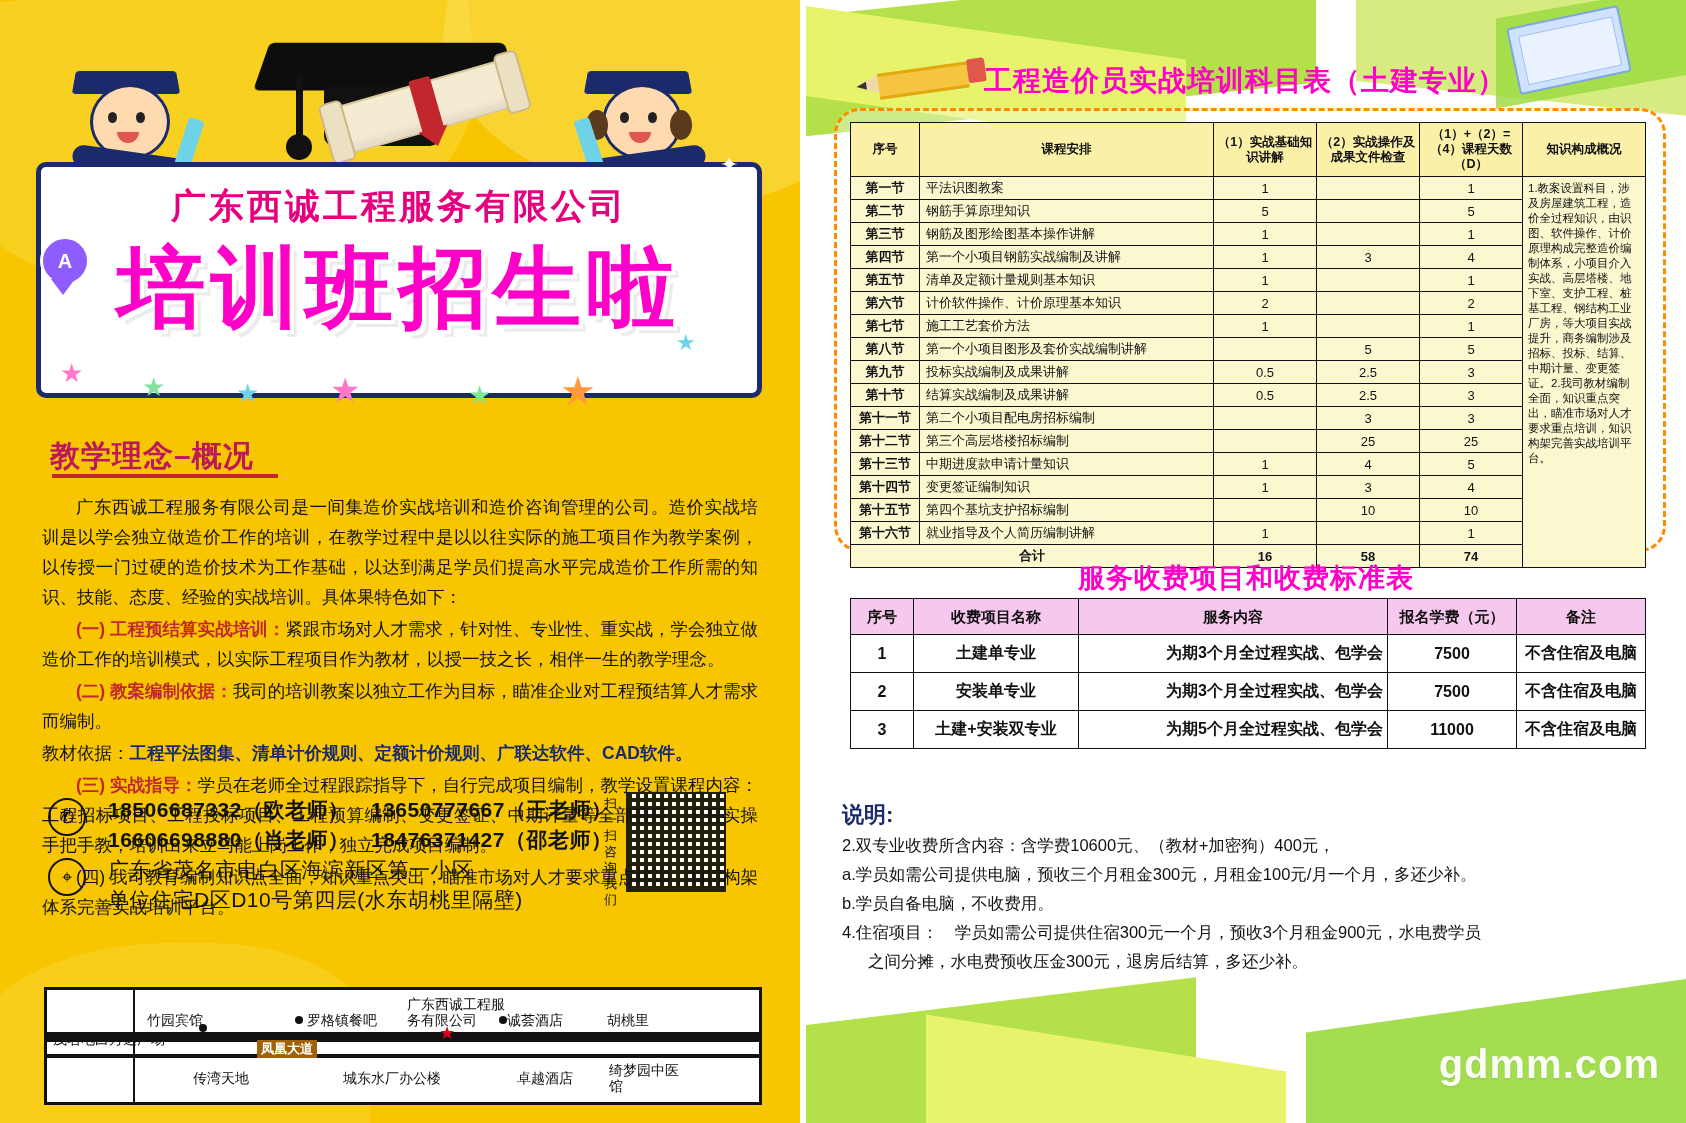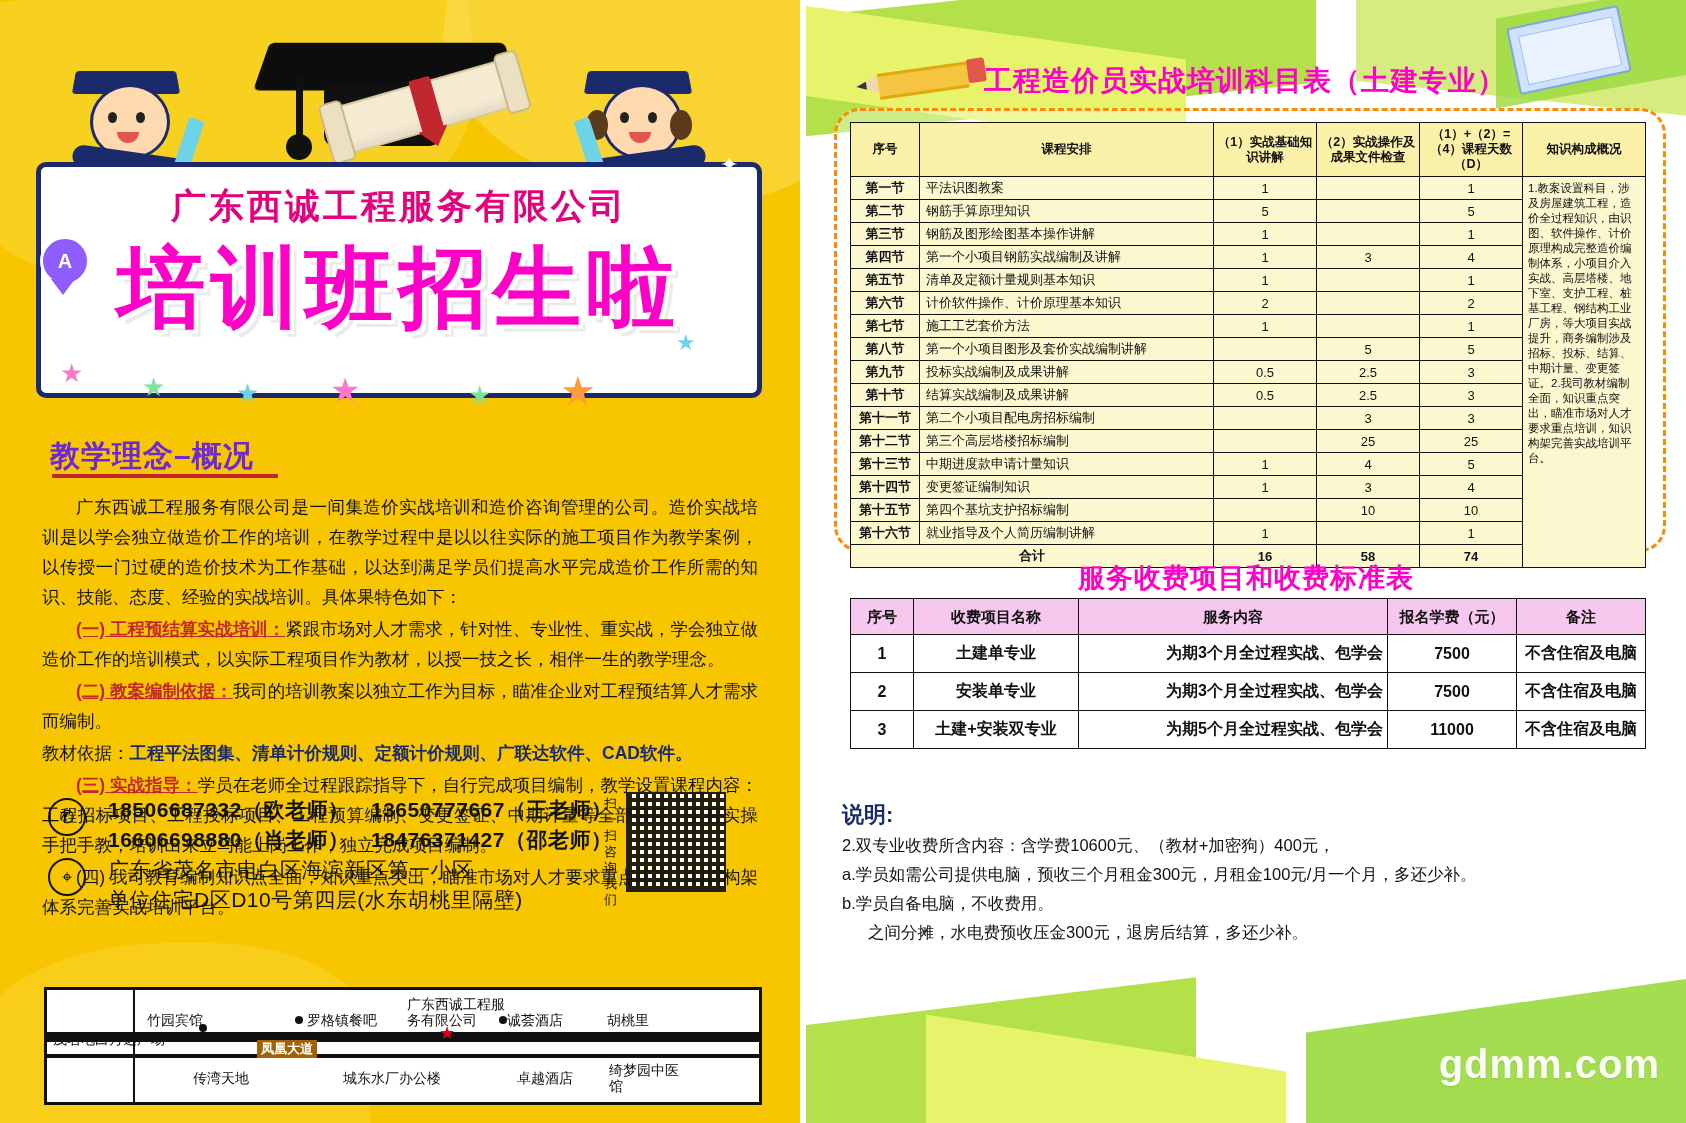--- a/index.html
+++ b/index.html
@@ -54,27 +54,27 @@
   .star{position:absolute;font-size:26px;}
   .s1{left:60px;top:358px;color:#ff77c8;}
   .s2{left:142px;top:372px;color:#7fe3a0;}
   .s3{left:236px;top:378px;color:#6fd3e8;}
   .s4{left:330px;top:370px;color:#ff77c8;font-size:34px;}
   .s5{left:468px;top:380px;color:#7fe3a0;}
   .s6{left:560px;top:368px;color:#ff9a3d;font-size:40px;}
   .s7{left:676px;top:330px;color:#6fd3e8;font-size:22px;}
   .s8{left:720px;top:152px;color:#fff;font-size:22px;}
 
-  .sec-title{position:absolute;left:50px;top:436px;color:#6d28d9;font-size:30px;font-weight:bold;letter-spacing:1px;}
+  .sec-title{position:absolute;left:50px;top:436px;color:#be185d;font-size:30px;font-weight:bold;letter-spacing:1px;}
   .sec-underline{position:absolute;left:52px;top:474px;width:226px;height:4px;background:#c1272d;}
 
   .body-text{position:absolute;left:42px;top:492px;width:716px;color:#111;font-size:17.5px;line-height:30px;text-align:justify;}
   .body-text p{margin:0 0 2px 0;}
   .body-text .ind{text-indent:34px;}
-  .body-text b.red{color:#c1272d;font-weight:bold;text-decoration:underline;}
+  .body-text b.red{color:#c1272d;font-weight:bold;}
   .body-text b.blue{color:#1b2a6b;font-weight:bold;}
 
   .contact{position:absolute;left:48px;top:796px;width:700px;}
   .ic{position:absolute;width:34px;height:34px;border:2.5px solid #111;border-radius:50%;display:flex;align-items:center;justify-content:center;font-size:18px;}
   .ph-line{position:absolute;left:60px;font-size:21px;font-weight:bold;color:#111;letter-spacing:.5px;}
   .qr{position:absolute;right:22px;top:-4px;width:96px;height:96px;background:#fff;border:2px solid #111;
      background-image:
        repeating-linear-gradient(0deg,#111 0 4px, transparent 4px 8px),
        repeating-linear-gradient(90deg,#111 0 4px, transparent 4px 8px);
      background-size:8px 8px;opacity:.92;}
@@ -438,19 +438,20 @@
           </tr>
         </tbody>
     </table>
 
     <div class="note">
       <div class="hd">说明:</div>
       <div id="notes-lines">
           <div>2.双专业收费所含内容：含学费10600元、（教材+加密狗）400元，</div>
           <div>a.学员如需公司提供电脑，预收三个月租金300元，月租金100元/月一个月，多还少补。</div>
           <div>b.学员自备电脑，不收费用。</div>
+          <div>4.住宿项目：　学员如需公司提供住宿300元一个月，预收3个月租金900元，水电费学员</div>
           <div class="ind">之间分摊，水电费预收压金300元，退房后结算，多还少补。</div>
         </div>
     </div>
 
     <div class="watermark">gdmm.com</div>
   </div>
 </div>
 
 </body></html>

